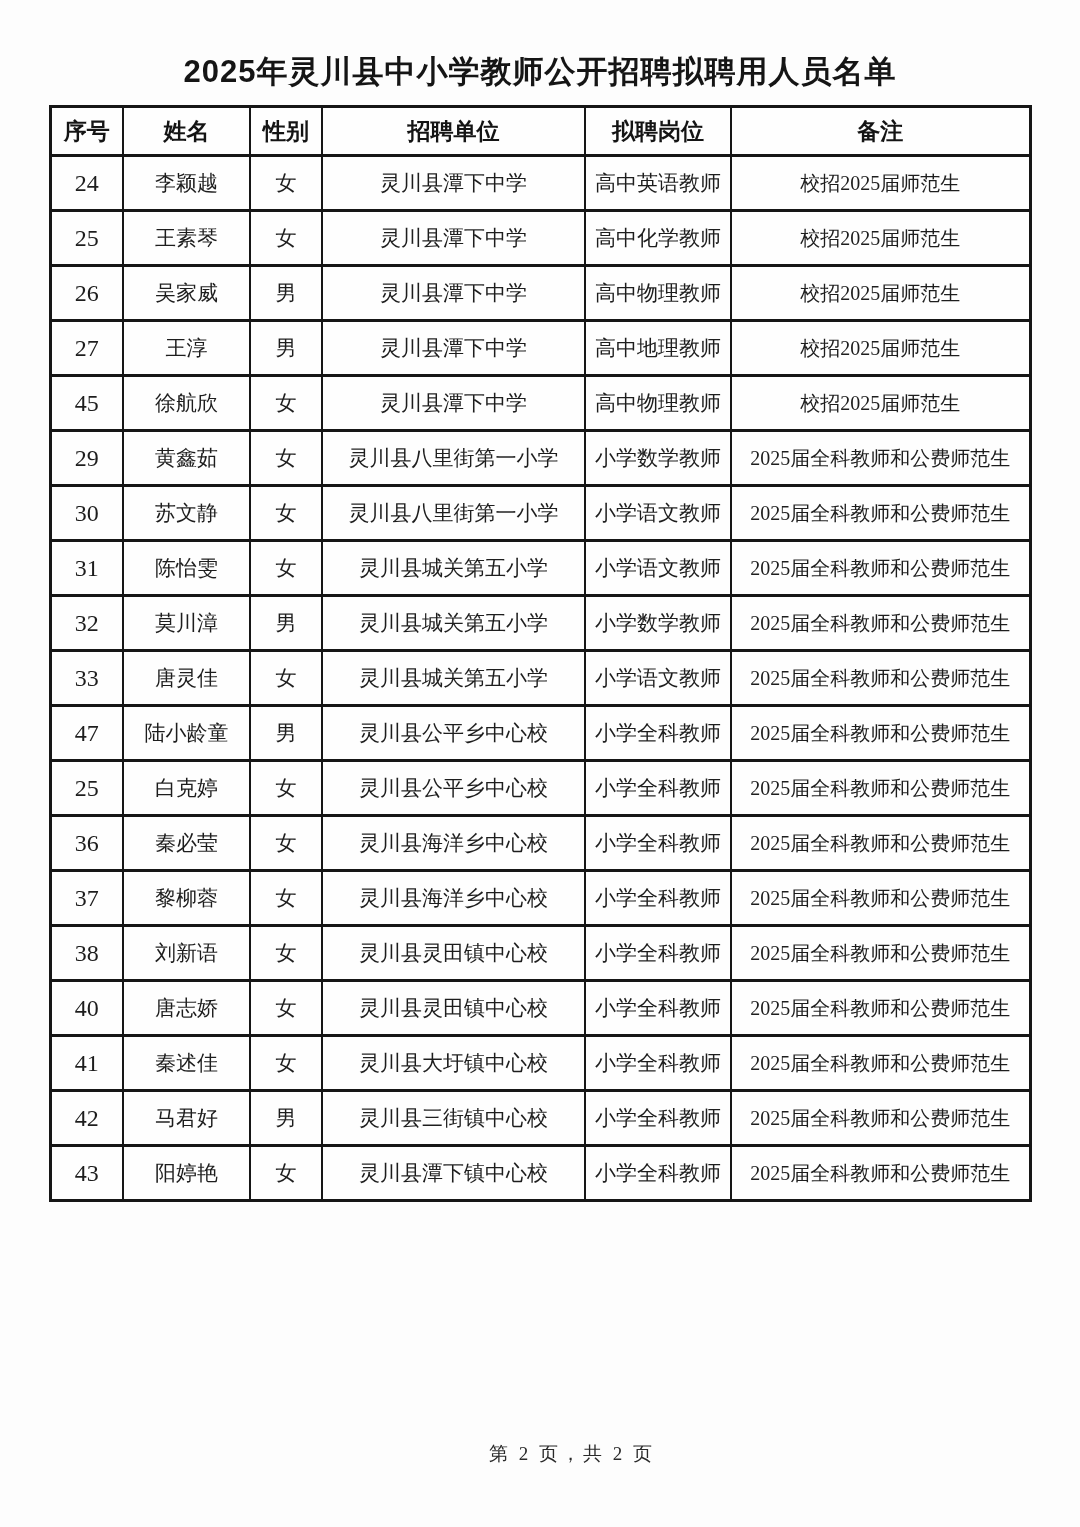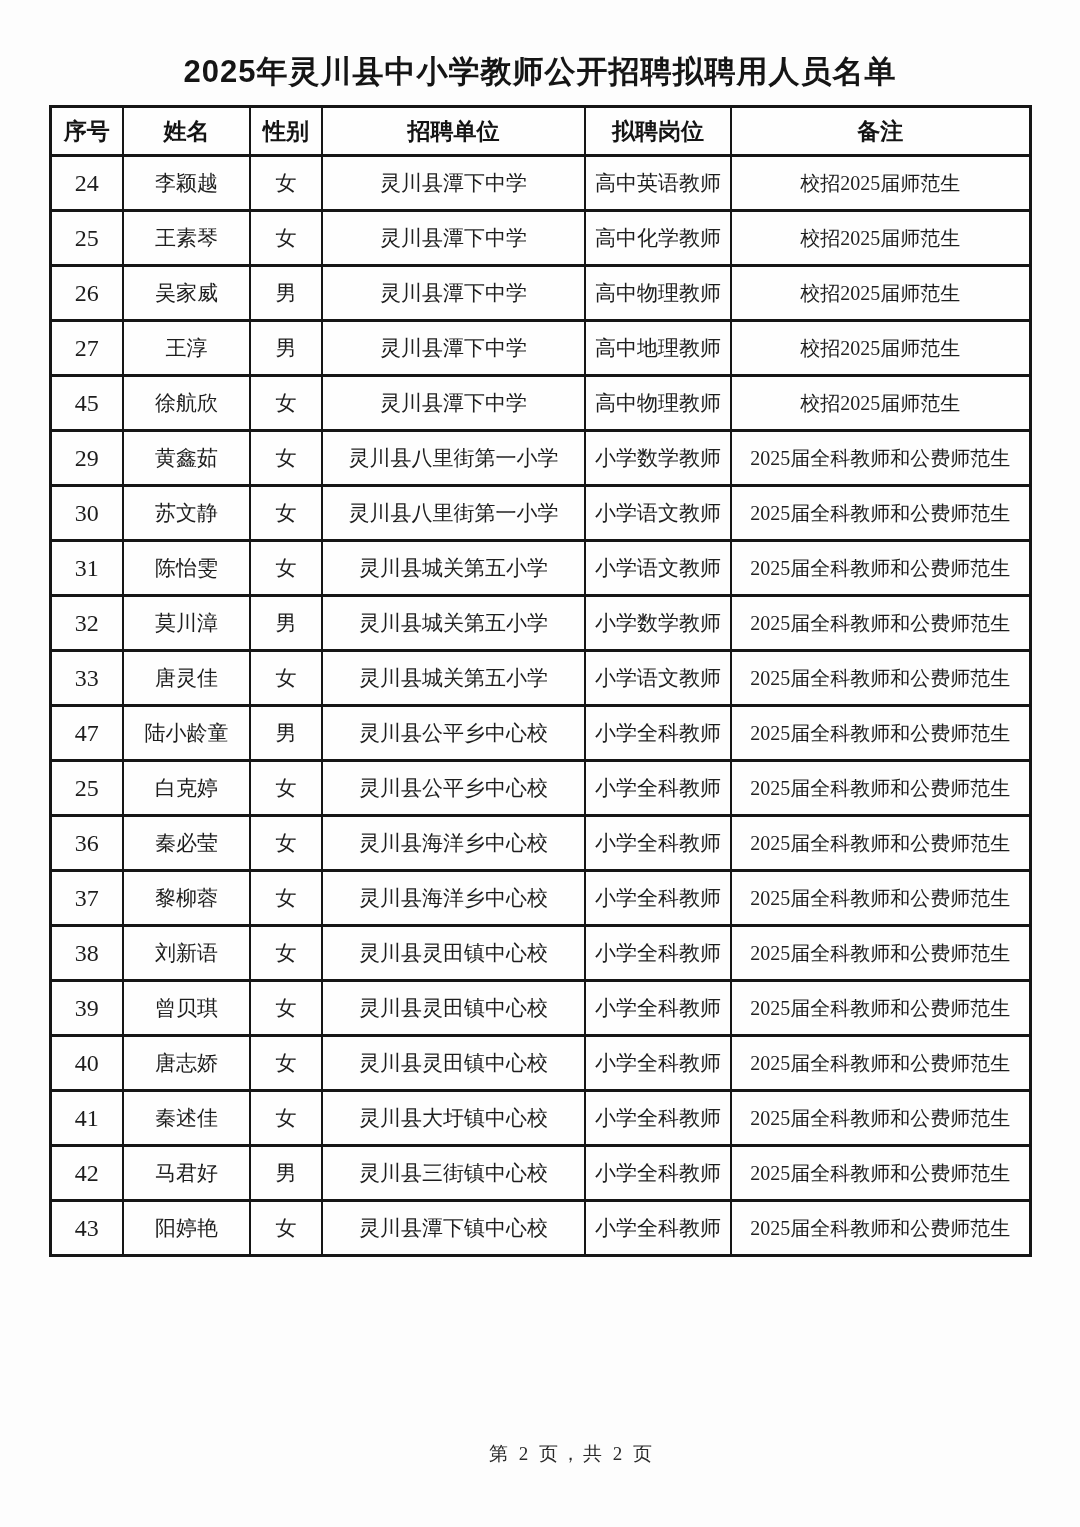--- a/index.html
+++ b/index.html
@@ -218,28 +218,20 @@
         </tr>
         <tr>
           <td class="col-0">38</td>
           <td class="col-1">刘新语</td>
           <td class="col-2">女</td>
           <td class="col-3">灵川县灵田镇中心校</td>
           <td class="col-4">小学全科教师</td>
           <td class="col-5">2025届全科教师和公费师范生</td>
         </tr>
         <tr>
-          <td class="col-0">39</td>
-          <td class="col-1">曾贝琪</td>
-          <td class="col-2">女</td>
-          <td class="col-3">灵川县灵田镇中心校</td>
-          <td class="col-4">小学全科教师</td>
-          <td class="col-5">2025届全科教师和公费师范生</td>
-        </tr>
-        <tr>
           <td class="col-0">40</td>
           <td class="col-1">唐志娇</td>
           <td class="col-2">女</td>
           <td class="col-3">灵川县灵田镇中心校</td>
           <td class="col-4">小学全科教师</td>
           <td class="col-5">2025届全科教师和公费师范生</td>
         </tr>
         <tr>
           <td class="col-0">41</td>
           <td class="col-1">秦述佳</td>

